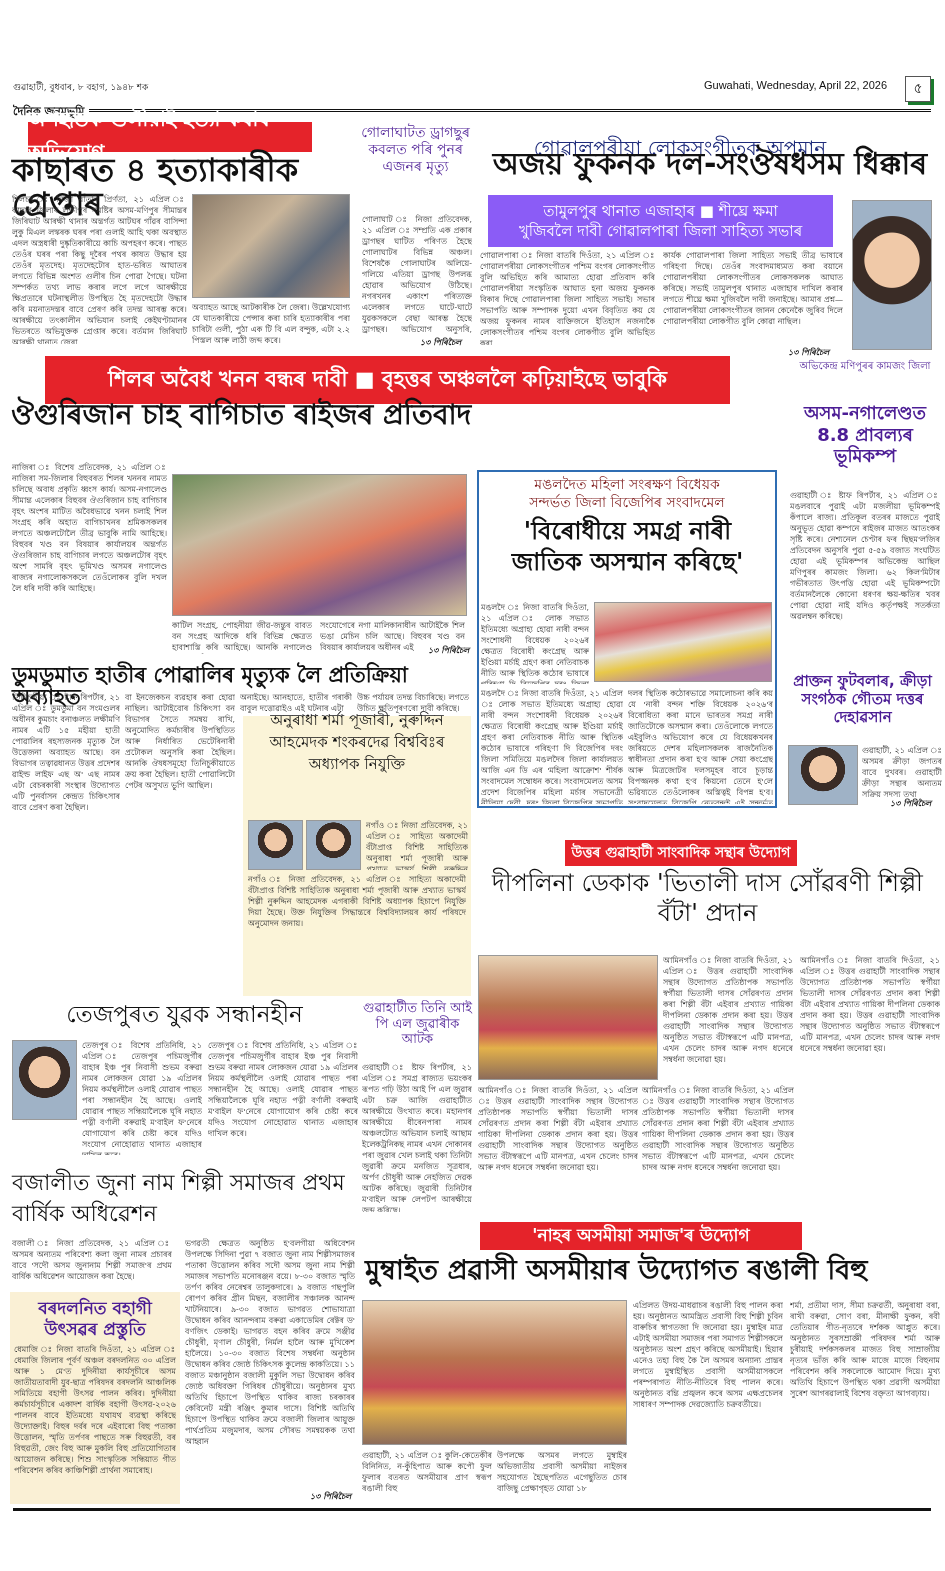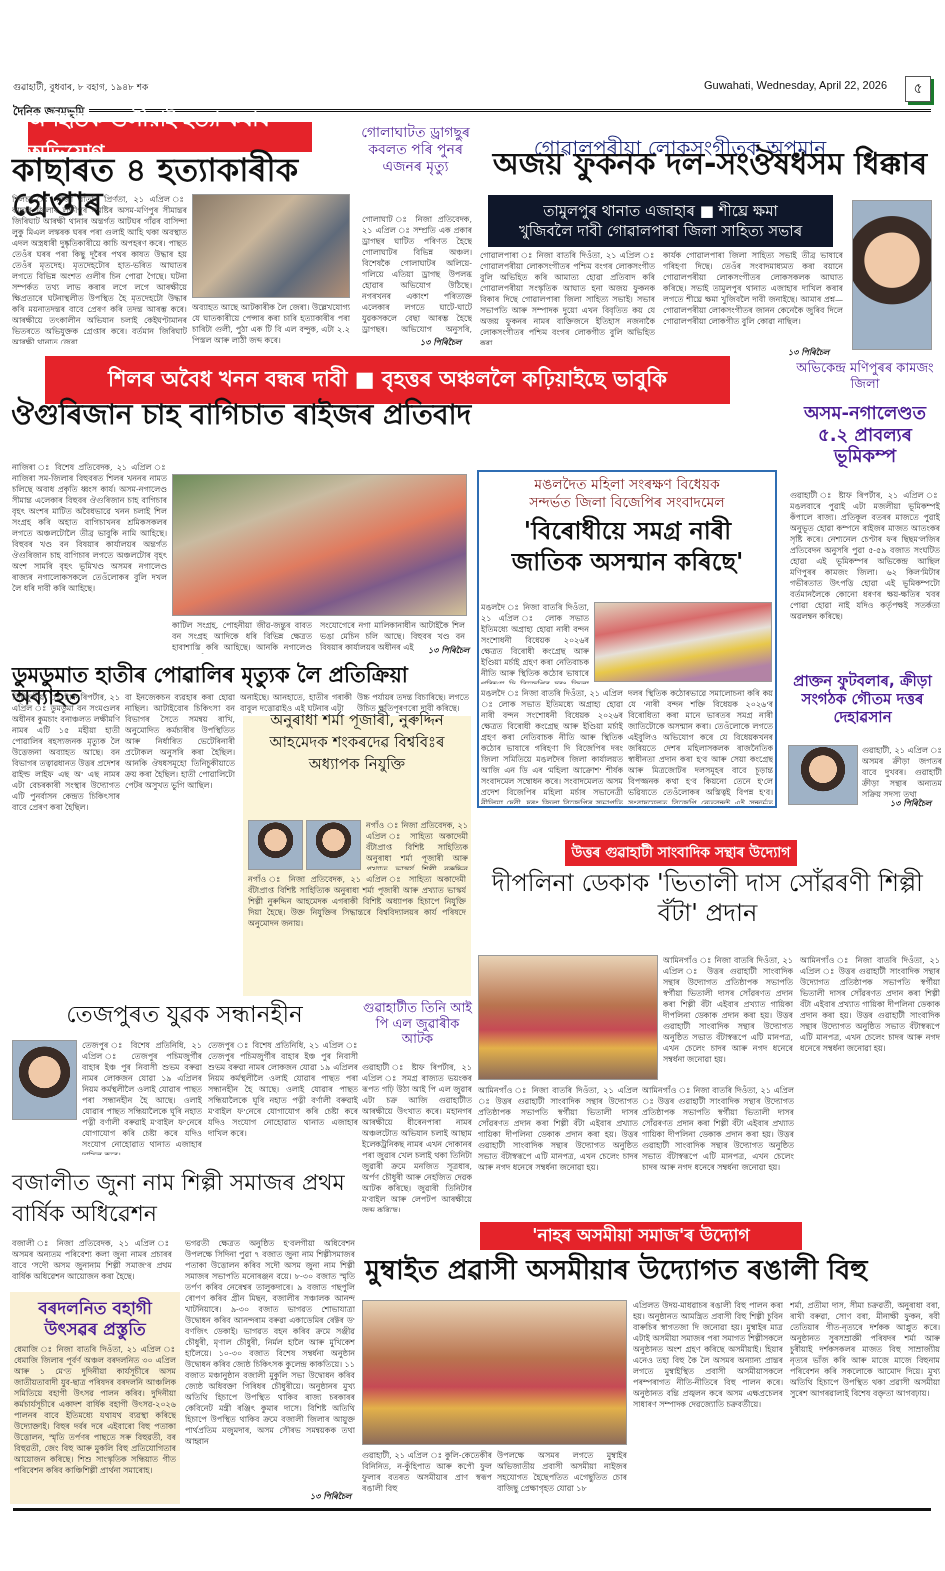--- a/index.html
+++ b/index.html
@@ -4,21 +4,21 @@
 <style>
 *{box-sizing:border-box;margin:0;padding:0}
 body{width:945px;height:1571px;background:#fff;font-family:"DejaVu Serif",serif;color:#111;position:relative;overflow:hidden}
 .abs{position:absolute}
 .hdr-left{left:13px;top:80px;font-size:9px;color:#222}
 .hdr-right{right:58px;top:79px;font-size:11px;font-family:"Liberation Sans",sans-serif;color:#111}
 .pageno{right:14px;top:76px;width:26px;height:26px;border:1px solid #555;background:#fff;box-shadow:3px 3px 0 #1a7a2c;font-size:14px;display:flex;align-items:center;justify-content:center}
 .rule-line{left:13px;right:14px;height:0;border-top:3px double #111}
 .brand{left:13px;top:103px;background:#fff;padding:0 5px 0 0;font-size:11px;font-weight:bold}
 .redbar{background:#e5232a;color:#fff;display:flex;align-items:center;justify-content:center;font-weight:bold;font-family:"DejaVu Sans",sans-serif}
-.pinkbox{background:#0f172a;color:#fff;display:flex;flex-direction:column;align-items:center;justify-content:center;font-family:"DejaVu Sans",sans-serif;font-size:15px;line-height:1.35}
+.pinkbox{background:#8b5cf6;color:#fff;display:flex;flex-direction:column;align-items:center;justify-content:center;font-family:"DejaVu Sans",sans-serif;font-size:15px;line-height:1.35}
 .head{font-family:"DejaVu Sans",sans-serif;font-weight:bold;color:#111;line-height:1.05}
 .sub{font-family:"DejaVu Sans",sans-serif;color:#4c1d95;text-align:center;line-height:1.2}
 .txt{font-size:8px;line-height:11px;color:#333;text-align:justify;overflow:hidden}
 .photo{background:linear-gradient(135deg,#8a7a68,#c9b59a 40%,#5f6a7a 70%,#b28f76);border:1px solid #999}
 .photo.people{background:linear-gradient(160deg,#6d8c59,#c9bba1 30%,#e07b5f 55%,#7d5b8a 75%,#d4c39a)}
 .photo.crowd{background:linear-gradient(180deg,#e8d2b5,#b9744f 40%,#c64a55 60%,#e3b14a 75%,#8d6c5a)}
 .photo.portrait{background:radial-gradient(circle at 50% 40%,#f0c9a8 0 28%,#3a2c26 29% 45%,#9fb2c6 46%)}
 .photo.women{background:linear-gradient(170deg,#e0d5c0,#d86b6b 30%,#e6e0d8 50%,#e8c84a 65%,#b383a5 85%)}
 .cont{font-size:8px;font-style:italic;font-weight:bold;color:#111}
 .box-blue{border:2px solid #2f6db3}
@@ -53,22 +53,22 @@
   <span>খুজিবলৈ দাবী গোৱালপাৰা জিলা সাহিত্য সভাৰ</span>
 </div>
 <div class="abs txt" style="left:480px;top:250px;width:175px;height:95px">গোৱালপাৰা ঃ নিজা বাতৰি দিওঁতা, ২১ এপ্ৰিল ঃ গোৱালপৰীয়া লোকসংগীতৰ পশ্চিম বংগৰ লোকসংগীত বুলি অভিহিত কৰি আমাত্য হোৱা প্ৰতিবাদ কৰি গোৱালপৰীয়া সংস্কৃতিক আঘাত হনা অজয় ফুকনক বিকাৰ দিছে গোৱালপাৰা জিলা সাহিত্য সভাই। সভাৰ সভাপতি আৰু সম্পাদক দুয়ো এখন বিবৃতিত কয় যে অজয় ফুকনৰ নামৰ ব্যক্তিজনে ইতিহাস নজনাকৈ লোকসংগীতৰ পশ্চিম বংগৰ লোকগীত বুলি অভিহিত কৰা</div>
 <div class="abs txt" style="left:663px;top:250px;width:180px;height:95px">কাৰ্যক গোৱালপাৰা জিলা সাহিত্য সভাই তীব্ৰ ভাষাৰে গৰিহণা দিছে। তেওঁৰ সংবাদমাধ্যমত কৰা বয়ানে গোৱালপৰীয়া লোকসংগীতৰ লোকসকলক আঘাত কৰিছে। সভাই তামুলপুৰ থানাত এজাহাৰ দাখিল কৰাৰ লগতে শীঘ্ৰে ক্ষমা খুজিবলৈ দাবী জনাইছে। আমাৰ প্ৰশ্ন— গোৱালপৰীয়া লোকসংগীতৰ জানন কেনেকৈ জুৰিব দিলে গোৱালপৰীয়া লোকগীত বুলি কোৱা নাছিল।</div>
 <div class="abs cont" style="left:788px;top:346px">১৩ পিৰিচৈল</div>
 <div class="abs photo portrait" style="left:852px;top:200px;width:80px;height:150px"></div>
 
 <div class="abs redbar" style="left:45px;top:356px;width:685px;height:48px;font-size:21px">শিলৰ অবৈধ খনন বন্ধৰ দাবী ■ বৃহত্তৰ অঞ্চললৈ কঢ়িয়াইছে ভাবুকি</div>
 <div class="abs head" style="left:11px;top:400px;width:775px;font-size:28px">ঔগুৰিজান চাহ বাগিচাত ৰাইজৰ প্ৰতিবাদ</div>
 
-<div class="abs sub" style="left:790px;top:360px;width:150px;font-size:13px">অভিকেন্দ্ৰ মণিপুৰৰ কামজং জিলা</div>
-<div class="abs sub" style="left:790px;top:402px;width:150px;font-size:18px;font-weight:bold">অসম-নগালেণ্ডত ৫.২ প্ৰাবল্যৰ ভূমিকম্প</div>
+<div class="abs sub" style="left:790px;top:360px;width:150px;font-size:10px">অভিকেন্দ্ৰ মণিপুৰৰ কামজং জিলা</div>
+<div class="abs sub" style="left:790px;top:402px;width:150px;font-size:18px;font-weight:bold">অসম-নগালেণ্ডত 8.8 প্ৰাবল্যৰ ভূমিকম্প</div>
 <div class="abs txt" style="left:790px;top:490px;width:150px;height:168px">গুৱাহাটী ঃ ষ্টাফ ৰিপৰ্টাৰ, ২১ এপ্ৰিল ঃ মঙলবাৰে পুৱাই এটা মজলীয়া ভূমিকম্পই কঁপালে ৰাজ্য। প্ৰতিকূল বতৰৰ মাজতে পুৱাই অনুভূত হোৱা কম্পনে ৰাইজৰ মাজত আতংকৰ সৃষ্টি কৰে। নেশ্যনেল চেণ্টাৰ ফৰ ছিছম'লজিৰ প্ৰতিবেদন অনুসৰি পুৱা ৫-৫৯ বজাত সংঘটিত হোৱা এই ভূমিকম্পৰ অভিকেন্দ্ৰ আছিল মণিপুৰৰ কামজং জিলা। ৬২ কিল'মিটাৰ গভীৰতাত উৎপত্তি হোৱা এই ভূমিকম্পটো বৰ্তমানলৈকে কোনো ধৰণৰ ক্ষয়-ক্ষতিৰ খবৰ পোৱা হোৱা নাই যদিও কৰ্তৃপক্ষই সতৰ্কতা অৱলম্বন কৰিছে।</div>
 
 <div class="abs txt" style="left:12px;top:462px;width:155px;height:195px">নাজিৰা ঃ বিশেষ প্ৰতিবেদক, ২১ এপ্ৰিল ঃ নাজিৰা সম-জিলাৰ বিহুবৰত শিলৰ খননৰ নামত চলিছে অবাধ প্ৰকৃতি ধ্বংস কাৰ্য। অসম-নগালেণ্ড সীমান্ত এলেকাৰ বিহুবৰ ঔগুৰিজান চাহ বাগিচাৰ বৃহৎ অংশৰ মাটিত অবৈধভাৱে খনন চলাই শিল সংগ্ৰহ কৰি অহাত বাগিচাখনৰ শ্ৰমিকসকলৰ লগতে অঞ্চলটোলৈ তীব্ৰ ভাবুকি নামি আহিছে। বিহুবৰ খণ্ড বন বিষয়াৰ কাৰ্যালয়ৰ অন্তৰ্গত ঔগুৰিজান চাহ বাগিচাৰ লগতে অঞ্চলটোৰ বৃহৎ অংশ সামৰি বৃহৎ ভূমিখণ্ড অসমৰ নগালেণ্ড ৰাজ্যৰ নগালোকসকলে তেওঁলোকৰ বুলি দখল লৈ ধৰি দাবী কৰি আহিছে।</div>
 <div class="abs photo people" style="left:172px;top:474px;width:295px;height:142px"></div>
 <div class="abs txt" style="left:172px;top:620px;width:140px;height:34px">কাটিল সংগ্ৰহ, পোহনীয়া জীৱ-জন্তুৰ বাবত বন সংগ্ৰহ আদিকে ধৰি বিভিন্ন ক্ষেত্ৰত হাবাশাস্তি কৰি আহিছে। আনকি নগালেণ্ড চৰকাৰৰ বিদ্যুৎ</div>
 <div class="abs txt" style="left:320px;top:620px;width:145px;height:34px">সংযোগেৰে নগা মালিকানাধীন আটাইকৈ শিল ভঙা মেচিন চলি আছে। বিহুবৰ খণ্ড বন বিষয়াৰ কাৰ্যালয়ৰ অধীনৰ এই</div>
 <div class="abs cont" style="left:428px;top:644px">১৩ পিৰিচৈল</div>
 
 <div class="abs box-blue" style="left:477px;top:470px;width:300px;height:338px"></div>
 <div class="abs sub purple" style="left:480px;top:476px;width:294px;font-size:14px">মঙলদৈত মহিলা সংৰক্ষণ বিধেয়ক</div>

